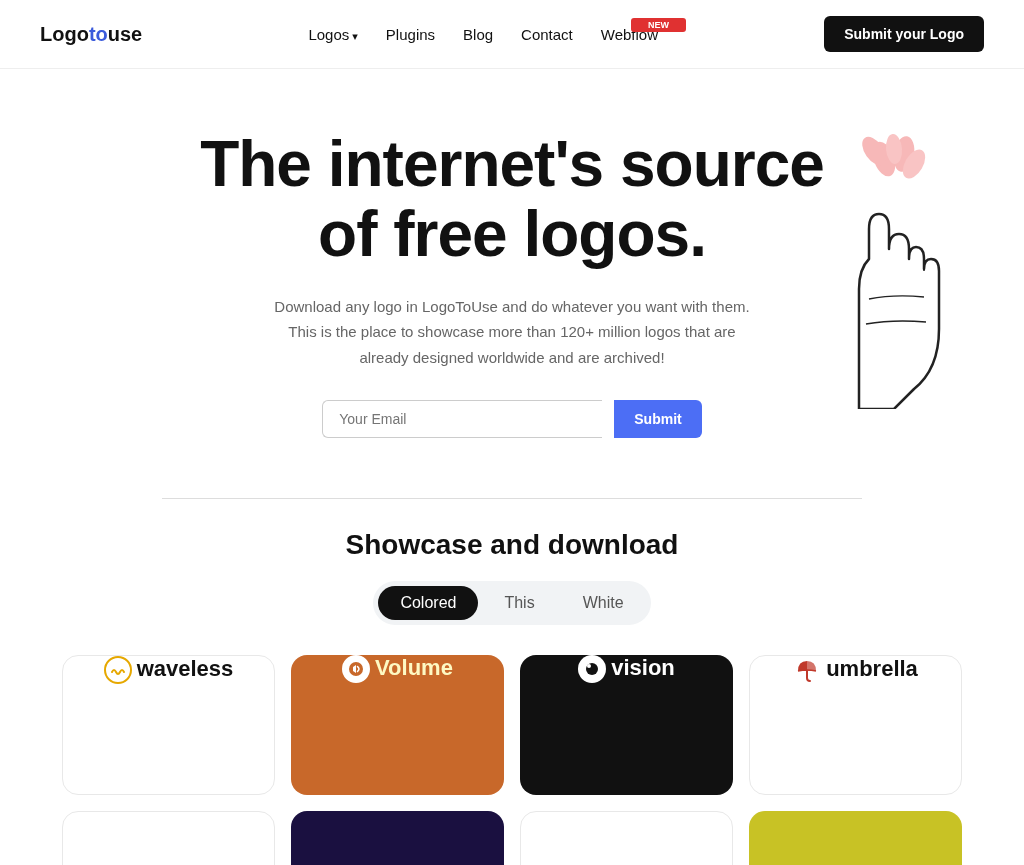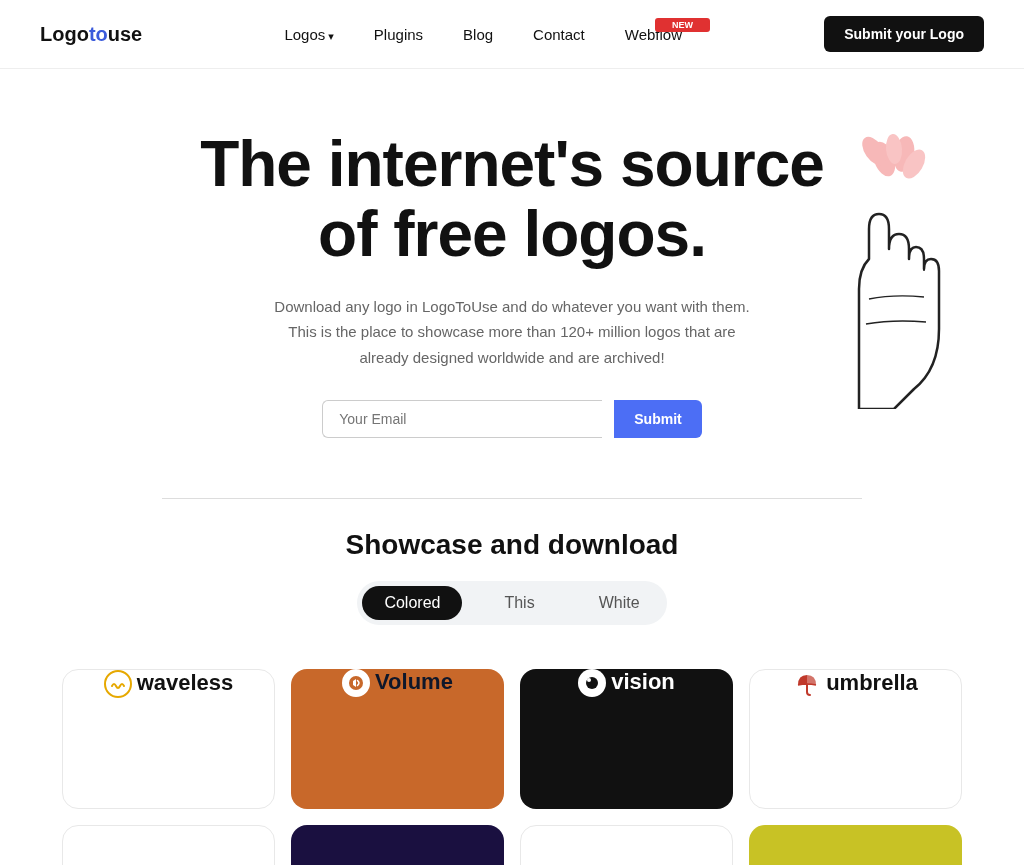--- a/index.html
+++ b/index.html
@@ -6,21 +6,21 @@
     body { font-family: -apple-system, BlinkMacSystemFont, 'Segoe UI', sans-serif; background: #fff; color: #111; overflow-x: hidden; }
 
     
     nav {
       display: flex; align-items: center; justify-content: space-between;
       padding: 16px 40px; border-bottom: 1px solid #eee; position: sticky; top: 0; background: #fff; z-index: 100;
     }
     .nav-logo { font-size: 20px; font-weight: 700; }
     .nav-logo span { color: #111; }
     .nav-logo .to { color: #3b5bdb; }
-    .nav-links { display: flex; align-items: center; gap: 40px; }
+    .nav-links { display: flex; align-items: center; gap: 28px; }
     .nav-links a { text-decoration: none; color: #111; font-size: 15px; }
     .nav-links a.has-arrow::after { content: ' ▾'; font-size: 11px; }
     .nav-webflow-badge {
       display: inline-flex; align-items: center; gap: 4px; font-size: 15px; color: #111; text-decoration: none; position: relative;
     }
     .webflow-new-badge {
       background: #e03131; color: #fff; font-size: 9px; font-weight: 700; padding: 2px 17px; border-radius: 3px;
       position: absolute; top: -8px; right: -28px; text-transform: uppercase;
     }
     .submit-logo-btn {
@@ -52,39 +52,39 @@
     
     .divider { border: none; border-top: 1px solid #ddd; max-width: 700px; margin: 20px auto 30px; }
 
     
     .showcase { text-align: center; padding: 0 40px 60px; }
     .showcase h2 { font-size: 28px; font-weight: 700; margin-bottom: 20px; }
 
     
     .tabs-container {
       display: inline-flex; background: #f1f3f5; border-radius: 30px;
-      padding: 5px; gap: 20px; margin-bottom: 44px;
+      padding: 5px; gap: 4px; margin-bottom: 30px;
     }
     .tab-btn {
       padding: 8px 22px; border-radius: 24px; border: none; font-size: 16px; font-weight: 500;
       cursor: pointer; background: transparent; color: #555; transition: all 0.2s;
     }
     .tab-btn.active { background: #111; color: #fff; }
 
     
     .logo-grid {
       display: grid; grid-template-columns: repeat(4, 1fr); gap: 16px; max-width: 900px; margin: 0 auto;
     }
     .logo-card {
       border-radius: 16px; display: flex; align-items: flex-start; justify-content: center;
       height: 140px; font-size: 22px; font-weight: 700; gap: 5px;
       border: 1.5px solid #e8e8e8;
     }
     .logo-card.light { background: #fff; color: #111; }
-    .logo-card.orange { background: #c8682a; color: #0f172a; border: none; }
+    .logo-card.orange { background: #c8682a; color: #fef9c3; border: none; }
     .logo-card.black { background: #111; color: #fff; border: none; }
     .logo-card.white-bordered { background: #fff; color: #c0392b; border: 1.5px solid #e8e8e8; }
     .logo-card.dark-navy { background: #1a1040; color: #fff; border: none; }
     .logo-card.white-terra { background: #fff; color: #555; border: 1.5px solid #e8e8e8; }
     .logo-card.yellow { background: #c8c225; color: #111; border: none; }
     .logo-name { font-size: 22px; font-weight: 700; }
 
     
     .icon-waveless {
       width: 28px; height: 28px; border-radius: 50%; border: 2.5px solid #e6a800;

